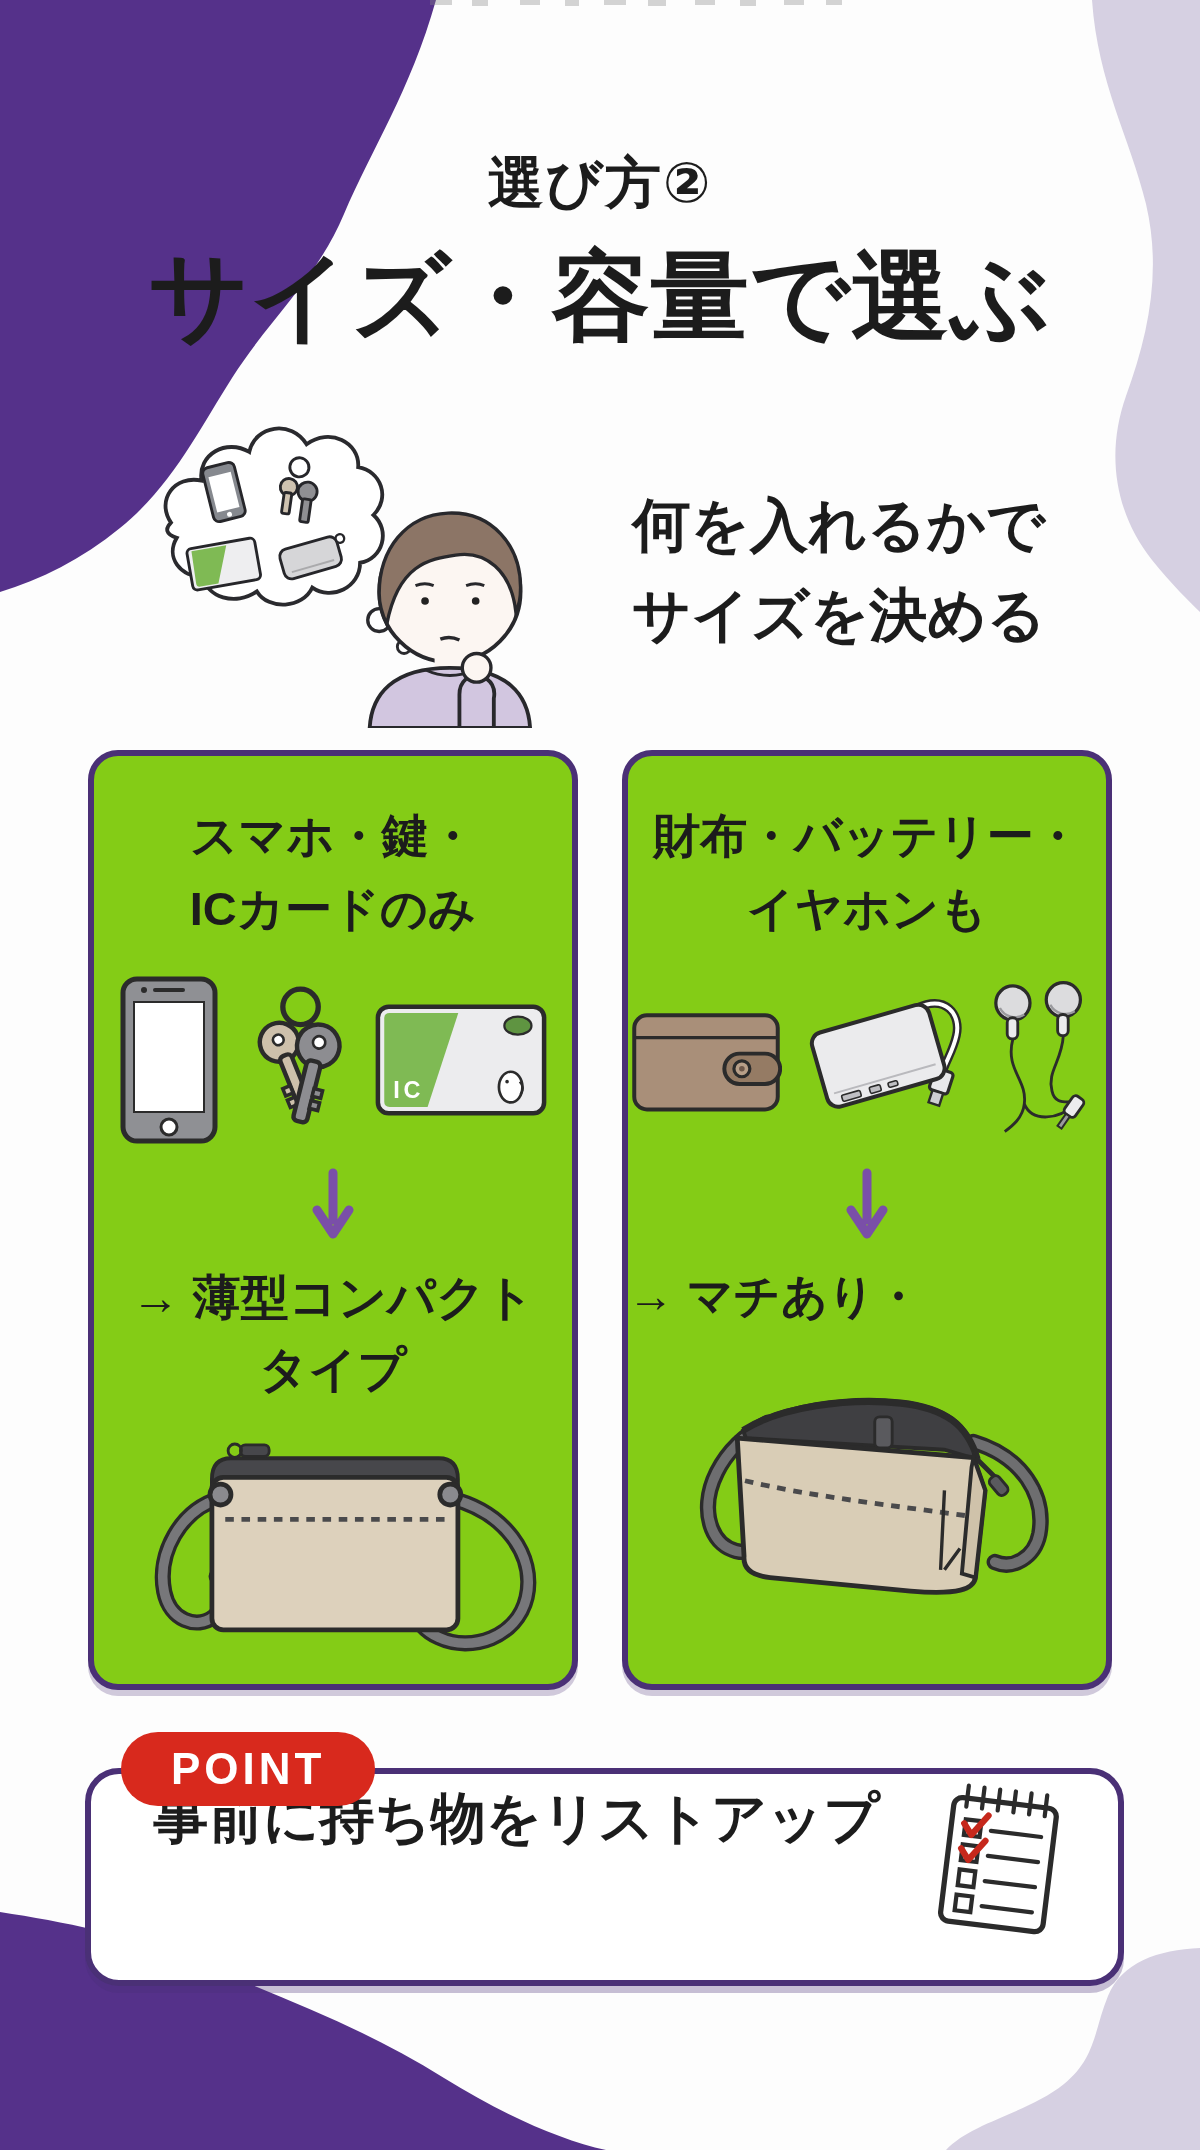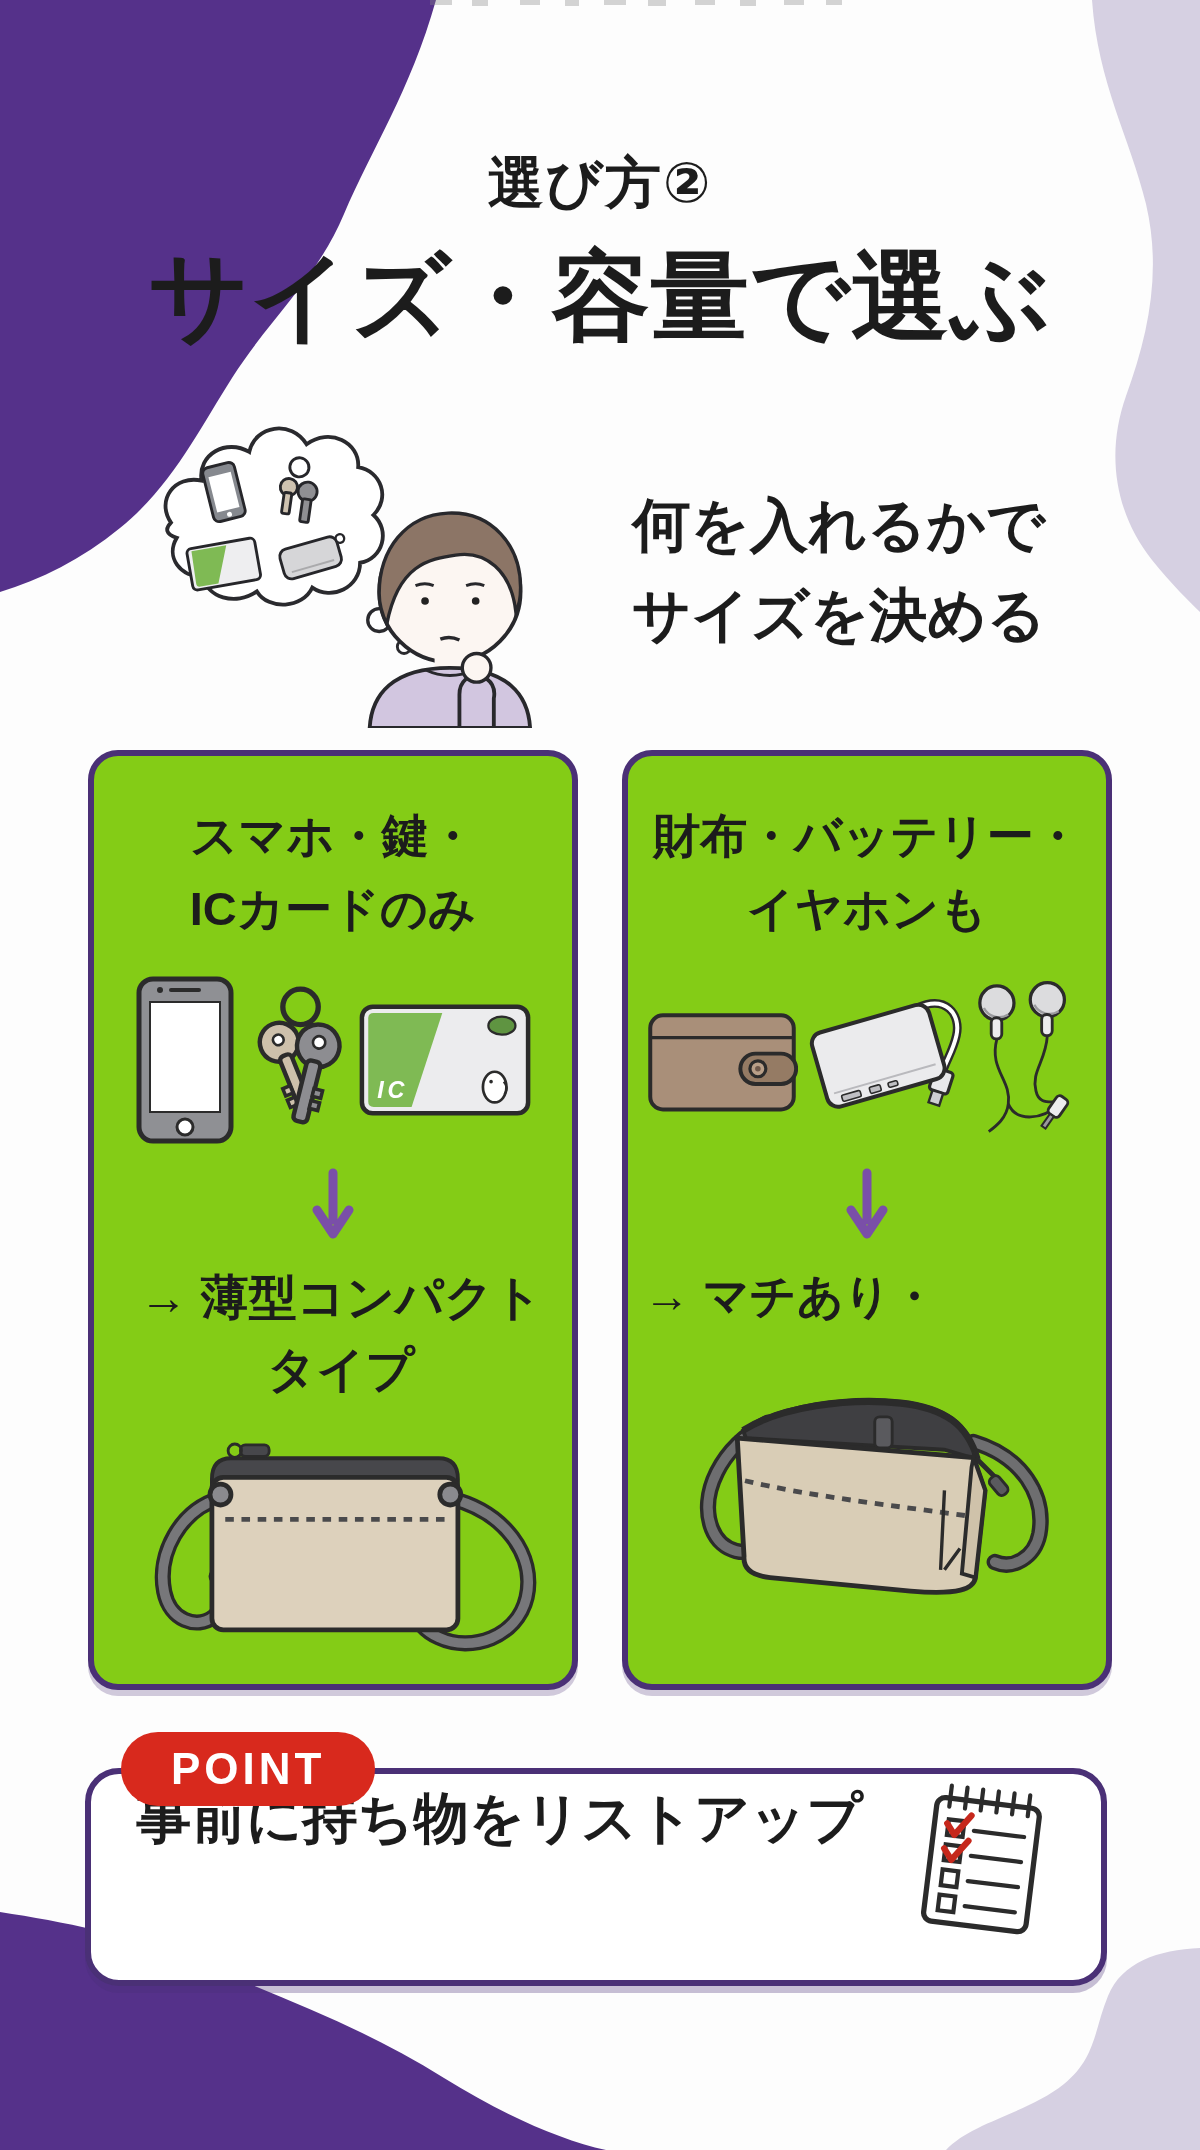--- a/index.html
+++ b/index.html
@@ -21,31 +21,31 @@
   .intro-text{position:absolute;left:575px;top:72px;width:480px;text-align:center;
     font-size:58px;font-weight:bold;line-height:1.55;}
 
   .card{position:absolute;top:750px;width:478px;height:928px;background:#84cc16;
     border:6px solid #4a3076;border-radius:30px;
     box-shadow:0 6px 0 rgba(74,48,118,0.25);}
   .card-left{left:88px;}
   .card-right{left:622px;}
   .card-heading{margin-top:44px;text-align:center;font-size:47px;font-weight:bold;line-height:1.55;}
   .card-heading span{display:block;}
-  .icon-row{display:flex;justify-content:center;align-items:center;height:200px;margin-top:14px;font-style:italic;}
+  .icon-row{display:flex;justify-content:center;align-items:center;gap:16px;height:200px;margin-top:14px;}
   .arrow-wrap{text-align:center;margin-top:8px;height:84px;}
-  .result{margin-top:10px;font-size:48px;font-weight:bold;line-height:1.5;text-align:center;margin-left:16px;}
+  .result{margin-top:10px;font-size:48px;font-weight:bold;line-height:1.5;text-align:center;}
   .result span{display:block;}
   .result-hanging{text-align:left;font-size:46px;}
   .result-hanging .line2{padding-left:98px;}
   .bag-wrap{text-align:center;margin-top:14px;}
 
   .point-box{position:absolute;left:85px;top:1768px;width:1010px;height:206px;background:#ffffff;
     border:6px solid #4a3076;border-radius:34px;
-    box-shadow:0 7px 0 rgba(74,48,118,0.3);}
+    box-shadow:0 7px 0 rgba(74,48,118,0.3);padding-left:17px;}
   .point-badge{position:absolute;left:30px;top:-42px;background:#d8291d;color:#ffffff;
     font-size:44px;font-weight:bold;letter-spacing:4px;padding:12px 50px;border-radius:50px;}
   .point-content{display:flex;align-items:flex-start;justify-content:center;gap:53px;height:100%;padding-top:8px;}
   .point-text{font-size:55px;font-weight:bold;}
 </style>
 </head>
 <body>
 
 <div class="page">
 

